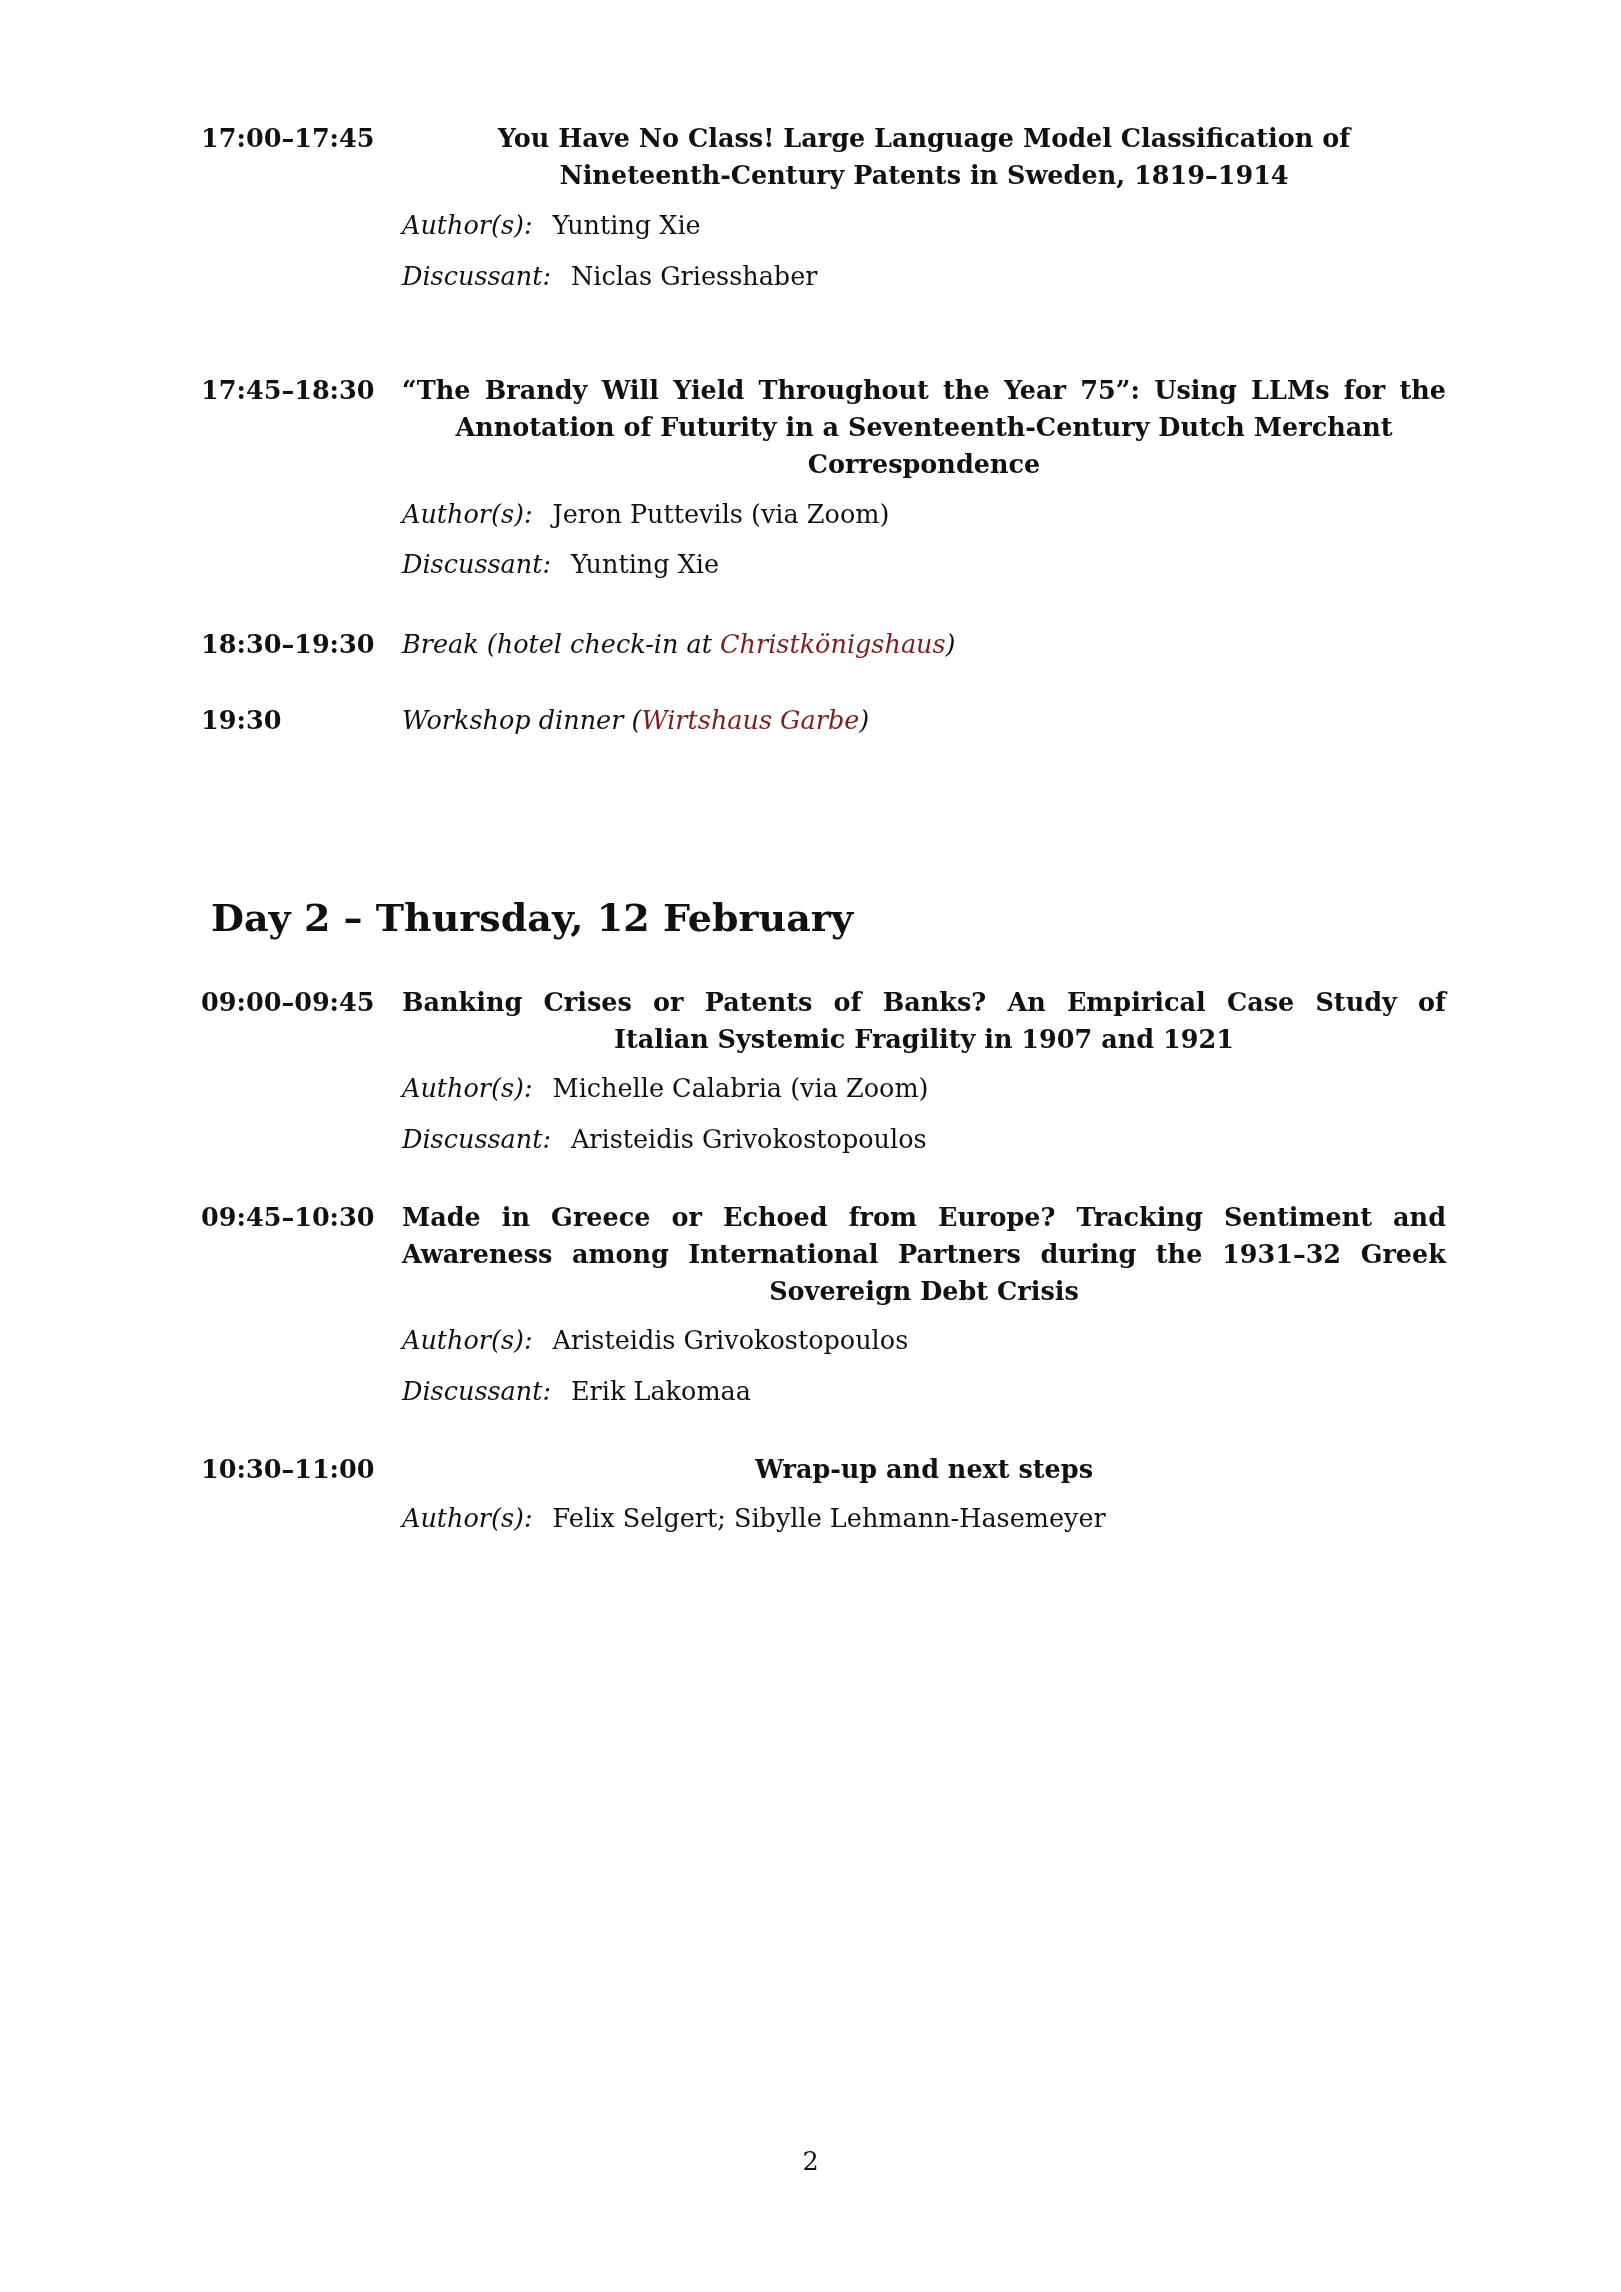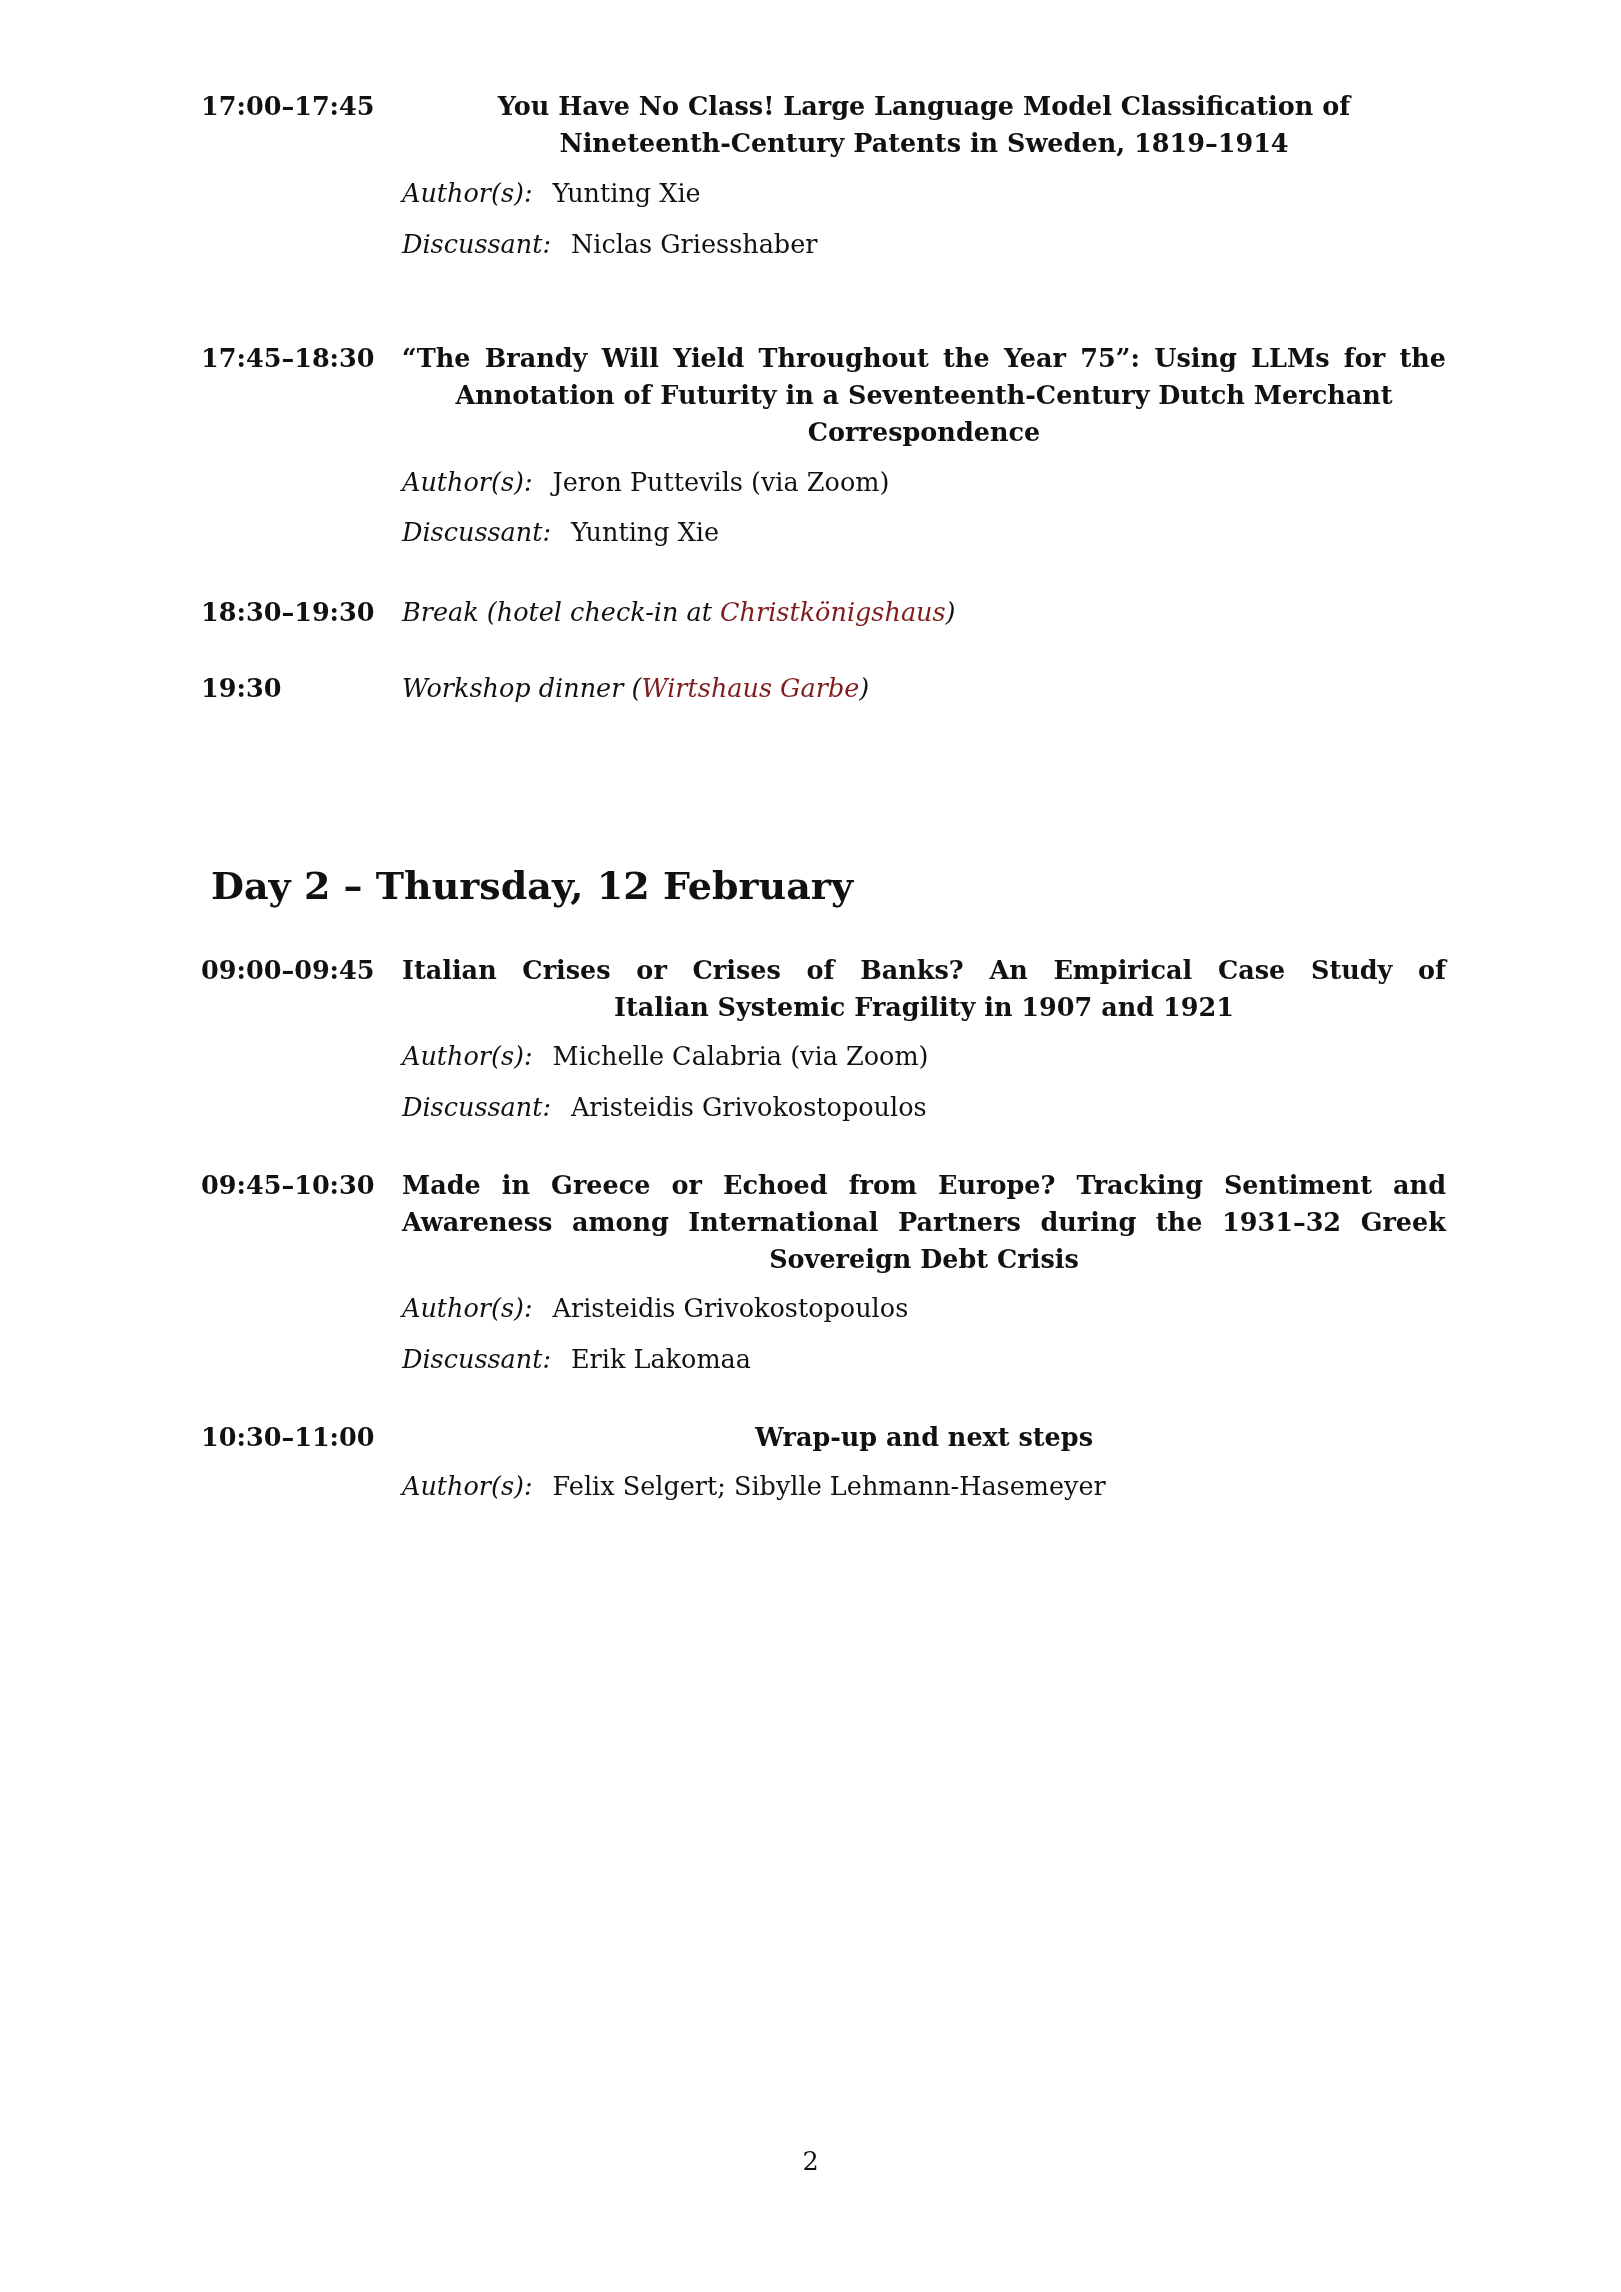--- a/index.html
+++ b/index.html
@@ -88,21 +88,21 @@
   .pagenum {
     position: absolute;
     top: 2147px;
     left: 0;
     width: 1621px;
     text-align: center;
     font-size: 25.5px;
     line-height: 29px;
   }
   
-  .r-s1 { margin-top: 88px; }
+  .r-s1 { margin-top: 120px; }
   .r-s2 { margin-top: 82px; }
   .r-b1 { margin-top: 47px; }
   .r-b2 { margin-top: 39px; }
   .r-h2 { margin-top: 153px; margin-left: 10px; }
   .r-s3 { margin-top: 41px; }
   .r-s4 { margin-top: 45px; }
   .r-s5 { margin-top: 45px; }
   .r-b3 { margin-top: 39px; }
 </style>
 </head>
@@ -166,21 +166,21 @@
   </div>
 
   <h2 class="day-heading r-h2">Day 2 – Thursday, 12 February</h2>
 
   <div class="schedule">
 
     <section class="row r-s3">
       <div class="time">09:00–09:45</div>
       <div class="body">
         <h3 class="title">
-          <span class="tline just">Italian Crises or Crises of Banks? An Empirical Case Study of</span>
+          <span class="tline just">Banking Crises or Patents of Banks? An Empirical Case Study of</span>
           <span class="tline">Italian Systemic Fragility in 1907 and 1921</span>
         </h3>
         <p class="meta">
           <em class="label">Author(s):</em>
           <span class="value">Michelle Calabria (via Zoom)</span>
         </p>
         <p class="meta discussant">
           <em class="label">Discussant:</em>
           <span class="value">Aristeidis Grivokostopoulos</span>
         </p>

